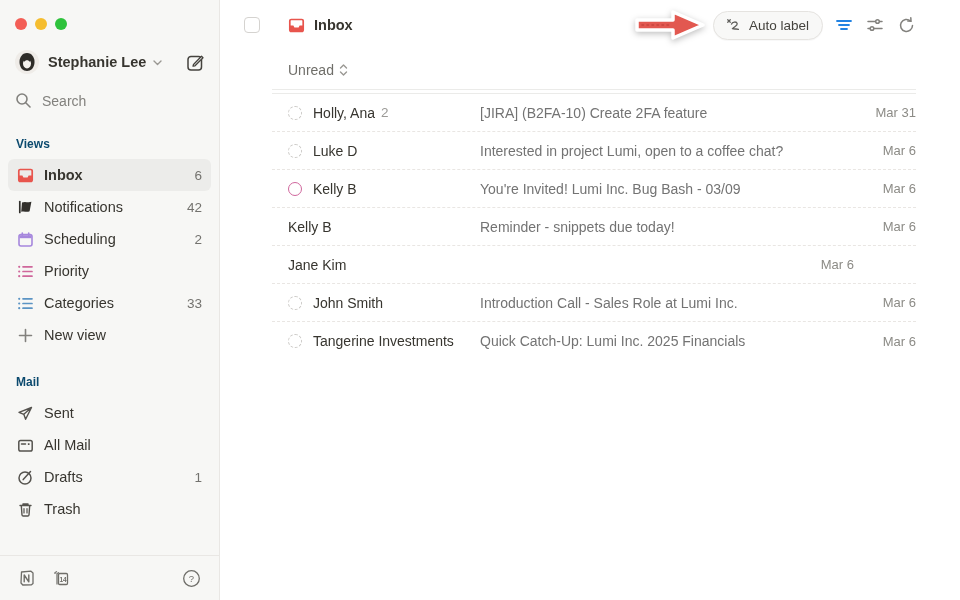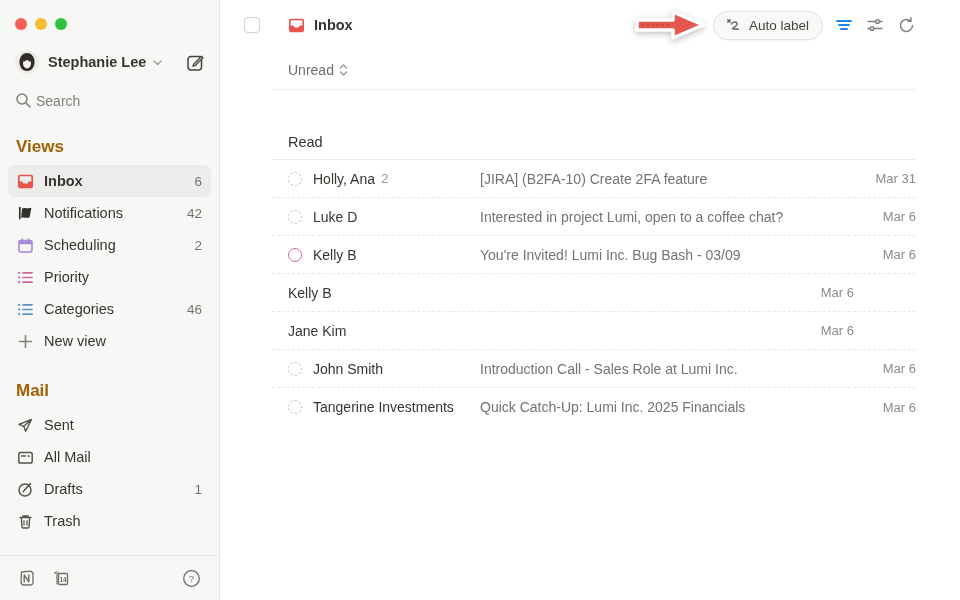--- a/index.html
+++ b/index.html
@@ -17,22 +17,22 @@
   .traffic { display:flex; gap:8px; padding:18px 0 0 15px; }
   .light { width:12px; height:12px; border-radius:50%; }
   .light.red { background:#f35e56; }
   .light.yellow { background:#f5bd2f; }
   .light.green { background:#2ec23c; }
   .account-row { display:flex; align-items:center; padding:20px 14px 0 15px; }
   .avatar { width:24px; height:24px; border-radius:50%; background:#f1efec; overflow:hidden; flex:none; }
   .account-name { font-weight:700; font-size:14.5px; margin-left:9px; }
   .chev { margin-left:6px; color:#9a9893; display:flex; }
   .compose { margin-left:auto; color:#45433e; display:flex; cursor:pointer; }
-  .search-row { display:flex; align-items:center; padding:0 15px; margin-top:18px; color:#82817d; gap:4px; }
-  .section-label { font-size:17px; font-weight:600; color:#a16207; padding:0 16px; margin-top:28px; margin-bottom:8px; }
+  .search-row { display:flex; align-items:center; padding:0 15px; margin-top:18px; color:#82817d; gap:10px; }
+  .section-label { font-size:12px; font-weight:600; color:#0c4a6e; padding:0 16px; margin-top:28px; margin-bottom:8px; }
   .section-label.mail { margin-top:24px; }
   .nav-item {
     display:flex; align-items:center; height:32px; margin:0 8px; padding:0 9px;
     border-radius:6px; cursor:pointer; gap:10px;
   }
   .nav-item.selected { background:#ececea; }
   .nav-item .nicon { width:17px; height:17px; display:flex; align-items:center; justify-content:center; flex:none; }
   .nav-item .nlabel { font-size:14.5px; color:#37352f; }
   .nav-item.selected .nlabel { font-weight:600; }
   .nav-item .ncount { margin-left:auto; font-size:13.5px; color:#73726e; }
@@ -172,21 +172,21 @@
   </div>
 
   <div class="nav-item">
     <span class="nicon">
       <svg width="17" height="17" viewBox="0 0 17 17" stroke="#5b94c4" stroke-width="1.7" stroke-linecap="round">
           <path d="M2.2 3.8 h.01 M2.2 8.5 h.01 M2.2 13.2 h.01" stroke-width="2.2"></path>
           <path d="M6 3.8 h9 M6 8.5 h9 M6 13.2 h9"></path>
         </svg>
     </span>
     <span class="nlabel">Categories</span>
-    <span class="ncount">46</span>
+    <span class="ncount">33</span>
   </div>
 
   <div class="nav-item newview">
     <span class="nicon">
       <svg width="17" height="17" viewBox="0 0 17 17">
           <path d="M8.5 2.5 v12 M2.5 8.5 h12" stroke="#82817d" stroke-width="1.6" stroke-linecap="round"></path>
         </svg>
     </span>
     <span class="nlabel">New view</span>
     <span class="ncount"></span>
@@ -316,21 +316,20 @@
   <div class="sort-row">
     <span>Unread</span>
     <span>
       <svg width="11" height="14" viewBox="0 0 11 14" fill="none" stroke="#9a9893" stroke-width="1.4" stroke-linecap="round" stroke-linejoin="round">
           <path d="M2.5 5 L5.5 2 L8.5 5 M2.5 9 L5.5 12 L8.5 9"></path>
         </svg>
     </span>
   </div>
   <div class="rule under-sort"></div>
 
-  <div class="read-label">Read</div>
   <div class="rule under-read"></div>
 
   <div class="email-list">
 
     <div class="email-row">
       <span class="sender-cell">
           <span class="marker dashed"></span>
           <span class="sender">Holly, Ana</span>
           <span class="thread-count">2</span>
         </span>
@@ -356,20 +355,21 @@
         </span>
       <span class="subject">You're Invited! Lumi Inc. Bug Bash - 03/09</span>
       <span class="edate">Mar 6</span>
     </div>
 
     <div class="email-row">
       <span class="sender-cell">
           <span class="sender">Kelly B</span>
           <span class="thread-count"></span>
         </span>
+      <span class="subject">Reminder - snippets due today!</span>
       <span class="edate">Mar 6</span>
     </div>
 
     <div class="email-row">
       <span class="sender-cell">
           <span class="sender">Jane Kim</span>
           <span class="thread-count"></span>
         </span>
       <span class="edate">Mar 6</span>
     </div>

